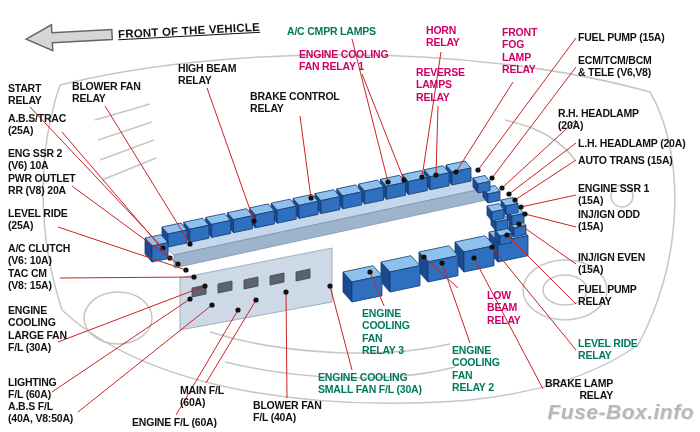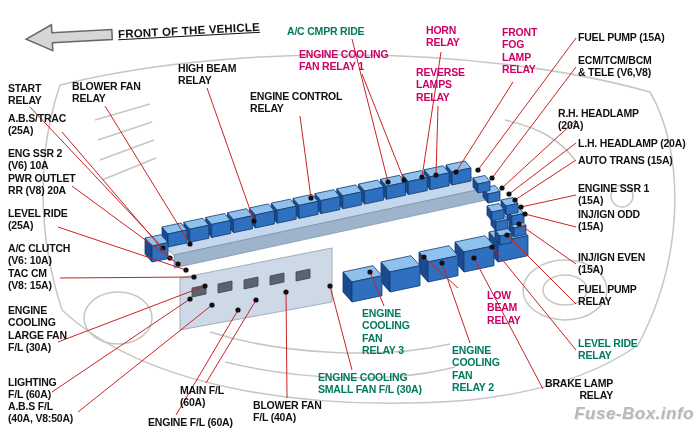--- a/index.html
+++ b/index.html
@@ -14,21 +14,21 @@
   }
   .front-arrow{
     position:absolute;left:24px;top:18px;display:flex;align-items:center;gap:4px;
     transform:rotate(-3deg);z-index:6;
   }
   .front-arrow .txt{
     font-size:11.5px;font-weight:bold;color:#111;text-decoration:underline;
     letter-spacing:0.2px;font-family:"Liberation Sans",sans-serif;
   }
   .watermark{
-    position:absolute;right:6px;bottom:8px;font-size:17px;font-weight:bold;font-style:italic;
+    position:absolute;right:6px;bottom:8px;font-size:21px;font-weight:bold;font-style:italic;
     color:#a7adb3;opacity:0.85;z-index:6;letter-spacing:0.5px;
     text-shadow:1px 1px 0 #e3e5e8;
   }
 </style>
 </head>
 <body>
 
 <div class="stage">
 
   <svg id="diagram-svg" class="layer" width="700" height="432" viewBox="0 0 700 432">
@@ -276,23 +276,23 @@
     <span class="txt">FRONT OF THE VEHICLE</span>
   </div>
 
   <div id="label-layer">
       <div class="dlabel" style="left: 8px; top: 82px; color: rgb(17, 17, 17);">START
 RELAY</div>
       <div class="dlabel" style="left: 72px; top: 80px; color: rgb(17, 17, 17);">BLOWER FAN
 RELAY</div>
       <div class="dlabel" style="left: 178px; top: 62px; color: rgb(17, 17, 17);">HIGH BEAM
 RELAY</div>
-      <div class="dlabel" style="left: 250px; top: 90px; color: rgb(17, 17, 17);">ENGINE CONTROL
-RELAY</div>
-      <div class="dlabel" style="left: 287px; top: 25px; color: rgb(0, 121, 95);">A/C CMPR RIDE</div>
+      <div class="dlabel" style="left: 250px; top: 90px; color: rgb(17, 17, 17);">BRAKE CONTROL
+RELAY</div>
+      <div class="dlabel" style="left: 287px; top: 25px; color: rgb(0, 121, 95);">A/C CMPR LAMPS</div>
       <div class="dlabel" style="left: 299px; top: 48px; color: rgb(204, 0, 102);">ENGINE COOLING
 FAN RELAY 1</div>
       <div class="dlabel" style="left: 426px; top: 24px; color: rgb(204, 0, 102);">HORN
 RELAY</div>
       <div class="dlabel" style="left: 416px; top: 66px; color: rgb(204, 0, 102);">REVERSE
 LAMPS
 RELAY</div>
       <div class="dlabel" style="left: 502px; top: 26px; color: rgb(204, 0, 102);">FRONT
 FOG
 LAMP
@@ -329,21 +329,21 @@
 TAC CM
 (V8: 15A)</div>
       <div class="dlabel" style="left: 8px; top: 304px; color: rgb(17, 17, 17);">ENGINE
 COOLING
 LARGE FAN
 F/L (30A)</div>
       <div class="dlabel" style="left: 8px; top: 376px; color: rgb(17, 17, 17);">LIGHTING
 F/L (60A)</div>
       <div class="dlabel" style="left: 8px; top: 400px; color: rgb(17, 17, 17);">A.B.S F/L
 (40A, V8:50A)</div>
-      <div class="dlabel" style="left: 148px; top: 416px; color: rgb(17, 17, 17);">ENGINE F/L (60A)</div>
+      <div class="dlabel" style="left: 132px; top: 416px; color: rgb(17, 17, 17);">ENGINE F/L (60A)</div>
       <div class="dlabel" style="left: 180px; top: 384px; color: rgb(17, 17, 17);">MAIN F/L
 (60A)</div>
       <div class="dlabel" style="left: 253px; top: 399px; color: rgb(17, 17, 17);">BLOWER FAN
 F/L (40A)</div>
       <div class="dlabel" style="left: 318px; top: 371px; color: rgb(0, 121, 95);">ENGINE COOLING
 SMALL FAN F/L (30A)</div>
       <div class="dlabel" style="left: 362px; top: 307px; color: rgb(0, 121, 95);">ENGINE
 COOLING
 FAN
 RELAY 3</div>

